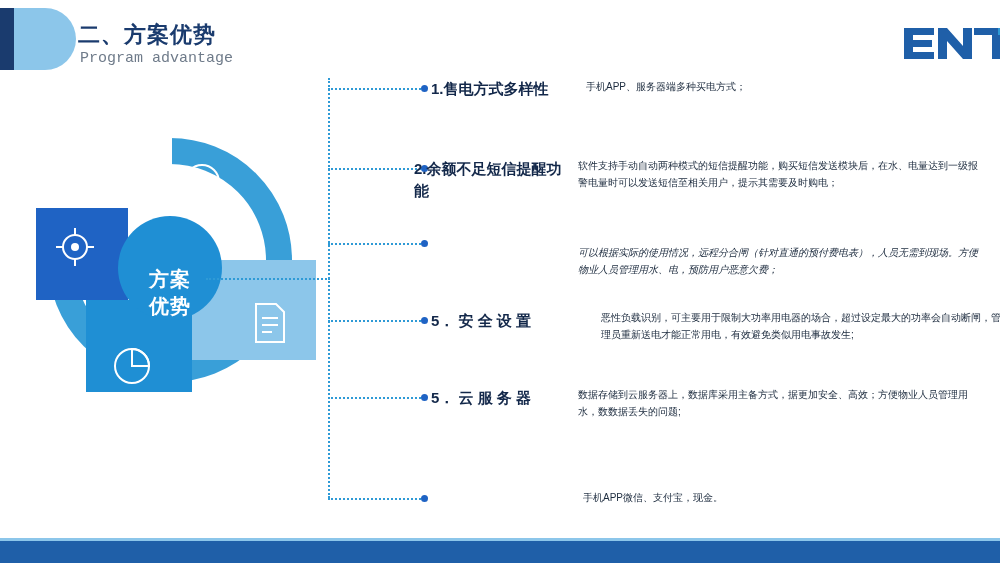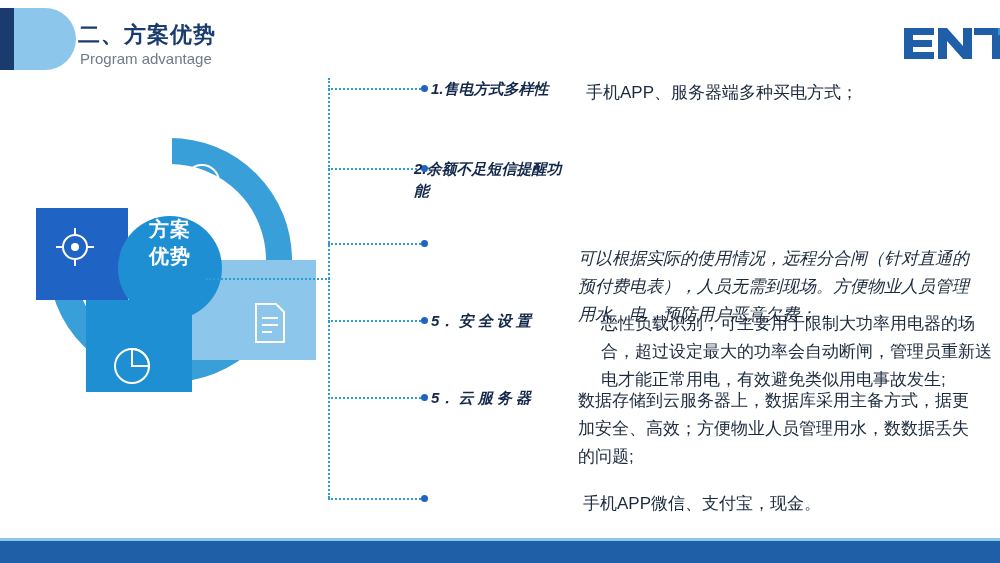--- a/index.html
+++ b/index.html
@@ -50,21 +50,21 @@
     font-weight: bold;
     color: #1a3b6e;
     letter-spacing: 1px;
   }
   .header-sub {
     position: absolute;
     left: 80px;
     top: 50px;
     font-size: 15px;
     color: #6f7b8a;
-    font-family: Liberation Sans, sans-serif;
+    font-family: Liberation Mono, monospace;
   }
 
   
   .logo {
     position: absolute;
     right: 26px;
     top: 24px;
     width: 120px;
     height: 40px;
   }
@@ -135,21 +135,21 @@
     width: 104px;
     height: 104px;
     border-radius: 50%;
     background: #1f8fd4;
     color: #ffffff;
     font-size: 20px;
     font-weight: bold;
     display: flex;
     flex-direction: column;
     align-items: center;
-    justify-content: flex-start;
+    justify-content: flex-end;
     line-height: 1.35;
     letter-spacing: 1px;
   }
   .icon-white { position: absolute; }
   .icon-clock { left: 160px; top: 30px; }
   .icon-target { left: 32px; top: 94px; }
   .icon-doc { left: 230px; top: 170px; }
   .icon-pie { left: 88px; top: 212px; }
 
   
@@ -181,25 +181,24 @@
     border-radius: 50%;
     background: #1f63c4;
   }
   .row-title {
     position: absolute;
     font-size: 15px;
     font-weight: bold;
     color: #13284a;
     line-height: 1.45;
     width: 148px;
-    font-style: italic;
   }
   .row-body {
     position: absolute;
-    font-size: 17px;
+    font-size: 10px;
     color: #1b2a3d;
     line-height: 1.65;
   }
 
   
   .footer {
     position: absolute;
     left: 0;
     bottom: 0;
     width: 1000px;
@@ -288,20 +287,21 @@
   <div class="dot" style="left:421px; top:165px;"></div>
   <div class="dot" style="left:421px; top:240px;"></div>
   <div class="dot" style="left:421px; top:317px;"></div>
   <div class="dot" style="left:421px; top:394px;"></div>
   <div class="dot" style="left:421px; top:495px;"></div>
 
   <div class="row-title" style="left:431px; top:78px; width:150px;">1.售电方式多样性</div>
   <div class="row-body" style="left:586px; top:79px; width:390px;">手机APP、服务器端多种买电方式；</div>
 
   <div class="row-title" style="left:414px; top:158px; width:148px;">2.余额不足短信提醒功能</div>
+  <div class="row-body" style="left:578px; top:158px; width:400px;">软件支持手动自动两种模式的短信提醒功能，购买短信发送模块后，在水、电量达到一级报警电量时可以发送短信至相关用户，提示其需要及时购电；</div>
 
   <div class="row-body" style="left:578px; top:245px; width:400px;font-style:italic;">可以根据实际的使用情况，远程分合闸（针对直通的预付费电表），人员无需到现场。方便物业人员管理用水、电，预防用户恶意欠费；</div>
 
   <div class="row-title" style="left:431px; top:310px; width:150px;">5． 安 全 设 置</div>
   <div class="row-body" style="left:578px; top:310px; width:400px;margin-left:23px;">恶性负载识别，可主要用于限制大功率用电器的场合，超过设定最大的功率会自动断闸，管理员重新送电才能正常用电，有效避免类似用电事故发生;</div>
 
   <div class="row-title" style="left:431px; top:387px; width:150px;">5． 云 服 务 器</div>
   <div class="row-body" style="left:578px; top:387px; width:400px;">数据存储到云服务器上，数据库采用主备方式，据更加安全、高效；方便物业人员管理用水，数数据丢失的问题;</div>
 
   <div class="row-title" style="left:431px; top:488px; width:152px;margin-top:48px;">6．支 付 方 式</div>

